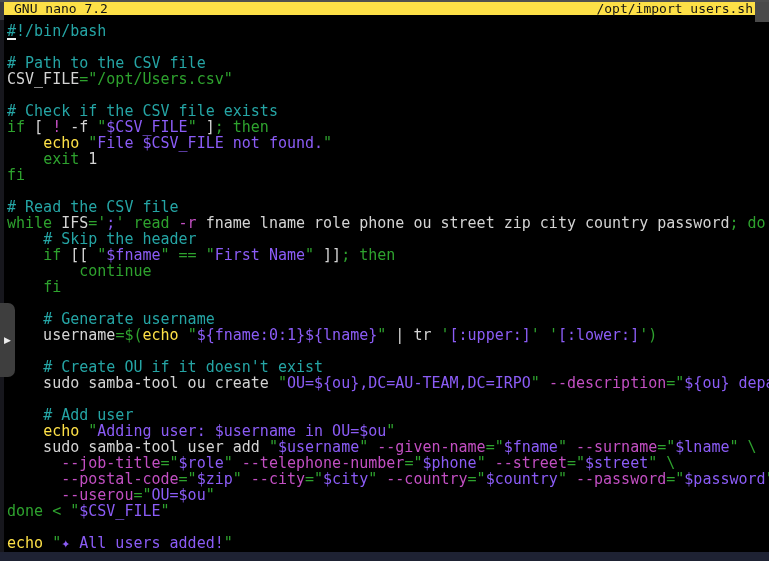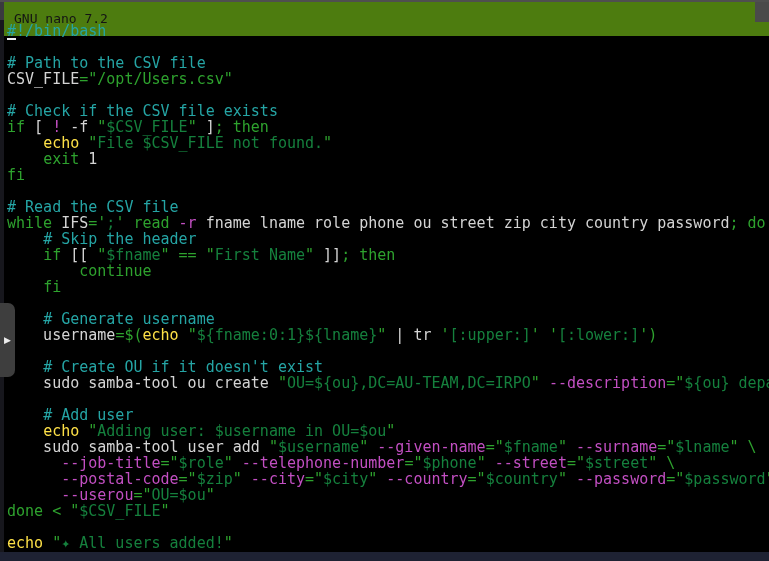--- a/index.html
+++ b/index.html
@@ -3,43 +3,43 @@
 <meta charset="utf-8">
 <style>
   html,body{margin:0;padding:0;}
   body{
     width:769px;height:561px;position:relative;overflow:hidden;
     background:#000000;
     font-family:"DejaVu Sans Mono","DejaVu Sans",monospace;
   }
   
   .titlebar{
-    position:absolute;top:0;left:0;right:0;height:36px;
-    background:#4d7c0f;border-top:2px solid #4f4f4f;box-sizing:border-box;
+    position:absolute;top:0;left:0;right:0;height:15px;
+    background:#fde047;border-top:2px solid #4f4f4f;box-sizing:border-box;
     display:flex;justify-content:space-between;align-items:center;
     font-size:13px;line-height:18px;color:#141414;
     padding:0 16px 0 14px;
   }
   .titlebar .corner-left{
     position:absolute;left:0;top:0;width:4px;height:20px;background:#3a3a3f;
   }
   .titlebar .corner-right{
     position:absolute;right:0;top:0;width:14px;height:20px;background:#4a4a4a;
   }
   
   .code-area{
     position:absolute;top:20px;left:0;right:0;bottom:9px;
     padding:3px 0 0 7px;
     font-size:15px;line-height:16px;
     white-space:pre;color:#d4d4d4;
   }
   .line{height:16px;}
   .s-w{color:#d4d4d4;}
   .s-g{color:#2ea22e;}
-  .s-y{color:#15803d;}
+  .s-y{color:#8b5cf6;}
   .s-c{color:#25a5a5;}
   .s-b{color:#fde047;}
   .s-m{color:#c24fc2;}
   .s-ccur{color:#25a5a5;box-shadow:inset 0 -2px 0 #efefef;}
   
   .left-strip{
     position:absolute;left:0;top:20px;bottom:0;width:4px;background:#17171d;
   }
   .bottom-strip{
     position:absolute;left:0;right:0;bottom:0;height:9px;background:#1e2233;
@@ -57,20 +57,21 @@
   }
 </style>
 </head>
 <body>
 
 <div>
 
   <div class="titlebar">
     <span class="corner-left"></span>
     <span>GNU nano 7.2</span>
+    <span>/opt/import_users.sh</span>
     <span class="corner-right"></span>
   </div>
 
   <div class="code-area"><div class="line"><span class="s-ccur">#</span><span class="s-c">!/bin/bash</span></div><div class="line"> </div><div class="line"><span class="s-c"># Path to the CSV file</span></div><div class="line"><span class="s-w">CSV_FILE</span><span class="s-g">="/opt/Users.csv"</span></div><div class="line"> </div><div class="line"><span class="s-c"># Check if the CSV file exists</span></div><div class="line"><span class="s-g">if</span><span class="s-w"> [ </span><span class="s-m">!</span><span class="s-w"> -f </span><span class="s-g">"</span><span class="s-y">$CSV_FILE</span><span class="s-g">"</span><span class="s-w"> ]</span><span class="s-g">;</span><span class="s-w"> </span><span class="s-g">then</span></div><div class="line"><span class="s-w">    </span><span class="s-b">echo</span><span class="s-w"> </span><span class="s-g">"</span><span class="s-y">File $CSV_FILE not found.</span><span class="s-g">"</span></div><div class="line"><span class="s-w">    </span><span class="s-g">exit</span><span class="s-w"> 1</span></div><div class="line"><span class="s-g">fi</span></div><div class="line"> </div><div class="line"><span class="s-c"># Read the CSV file</span></div><div class="line"><span class="s-g">while</span><span class="s-w"> IFS</span><span class="s-g">='</span><span class="s-y">;</span><span class="s-g">'</span><span class="s-w"> </span><span class="s-g">read</span><span class="s-w"> </span><span class="s-m">-r</span><span class="s-w"> fname lname role phone ou street zip city country password</span><span class="s-g">;</span><span class="s-w"> </span><span class="s-g">do</span></div><div class="line"><span class="s-w">    </span><span class="s-c"># Skip the header</span></div><div class="line"><span class="s-w">    </span><span class="s-g">if</span><span class="s-w"> [[ </span><span class="s-g">"</span><span class="s-y">$fname</span><span class="s-g">"</span><span class="s-w"> </span><span class="s-g">==</span><span class="s-w"> </span><span class="s-g">"</span><span class="s-y">First Name</span><span class="s-g">"</span><span class="s-w"> ]]</span><span class="s-g">;</span><span class="s-w"> </span><span class="s-g">then</span></div><div class="line"><span class="s-w">        </span><span class="s-g">continue</span></div><div class="line"><span class="s-w">    </span><span class="s-g">fi</span></div><div class="line"> </div><div class="line"><span class="s-w">    </span><span class="s-c"># Generate username</span></div><div class="line"><span class="s-w">    username</span><span class="s-g">=$(</span><span class="s-b">echo</span><span class="s-w"> </span><span class="s-g">"</span><span class="s-y">${fname:0:1}${lname}</span><span class="s-g">"</span><span class="s-w"> | tr </span><span class="s-g">'</span><span class="s-y">[:upper:]</span><span class="s-g">'</span><span class="s-w"> </span><span class="s-g">'</span><span class="s-y">[:lower:]</span><span class="s-g">')</span></div><div class="line"> </div><div class="line"><span class="s-w">    </span><span class="s-c"># Create OU if it doesn't exist</span></div><div class="line"><span class="s-w">    sudo samba-tool ou create </span><span class="s-g">"</span><span class="s-y">OU=${ou},DC=AU-TEAM,DC=IRPO</span><span class="s-g">"</span><span class="s-w"> </span><span class="s-m">--description</span><span class="s-g">="</span><span class="s-y">${ou} department</span><span class="s-g">"</span></div><div class="line"> </div><div class="line"><span class="s-w">    </span><span class="s-c"># Add user</span></div><div class="line"><span class="s-w">    </span><span class="s-b">echo</span><span class="s-w"> </span><span class="s-g">"</span><span class="s-y">Adding user: $username in OU=$ou</span><span class="s-g">"</span></div><div class="line"><span class="s-w">    sudo samba-tool user add </span><span class="s-g">"</span><span class="s-y">$username</span><span class="s-g">"</span><span class="s-w"> </span><span class="s-m">--given-name</span><span class="s-g">="</span><span class="s-y">$fname</span><span class="s-g">"</span><span class="s-w"> </span><span class="s-m">--surname</span><span class="s-g">="</span><span class="s-y">$lname</span><span class="s-g">"</span><span class="s-w"> </span><span class="s-g">\</span></div><div class="line"><span class="s-w">      </span><span class="s-m">--job-title</span><span class="s-g">="</span><span class="s-y">$role</span><span class="s-g">"</span><span class="s-w"> </span><span class="s-m">--telephone-number</span><span class="s-g">="</span><span class="s-y">$phone</span><span class="s-g">"</span><span class="s-w"> </span><span class="s-m">--street</span><span class="s-g">="</span><span class="s-y">$street</span><span class="s-g">"</span><span class="s-w"> </span><span class="s-g">\</span></div><div class="line"><span class="s-w">      </span><span class="s-m">--postal-code</span><span class="s-g">="</span><span class="s-y">$zip</span><span class="s-g">"</span><span class="s-w"> </span><span class="s-m">--city</span><span class="s-g">="</span><span class="s-y">$city</span><span class="s-g">"</span><span class="s-w"> </span><span class="s-m">--country</span><span class="s-g">="</span><span class="s-y">$country</span><span class="s-g">"</span><span class="s-w"> </span><span class="s-m">--password</span><span class="s-g">="</span><span class="s-y">$password</span><span class="s-g">"</span><span class="s-w"> </span><span class="s-g">\</span></div><div class="line"><span class="s-w">      </span><span class="s-m">--userou</span><span class="s-g">="</span><span class="s-y">OU=$ou</span><span class="s-g">"</span></div><div class="line"><span class="s-g">done</span><span class="s-w"> </span><span class="s-g">&lt;</span><span class="s-w"> </span><span class="s-g">"</span><span class="s-y">$CSV_FILE</span><span class="s-g">"</span></div><div class="line"> </div><div class="line"><span class="s-b">echo</span><span class="s-w"> </span><span class="s-g">"</span><span class="s-y">✦ All users added!</span><span class="s-g">"</span></div></div>
 
   <div class="left-strip"></div>
   <div class="bottom-strip"></div>
 
   <div class="panel-handle">
     <span class="tri">▶</span>

